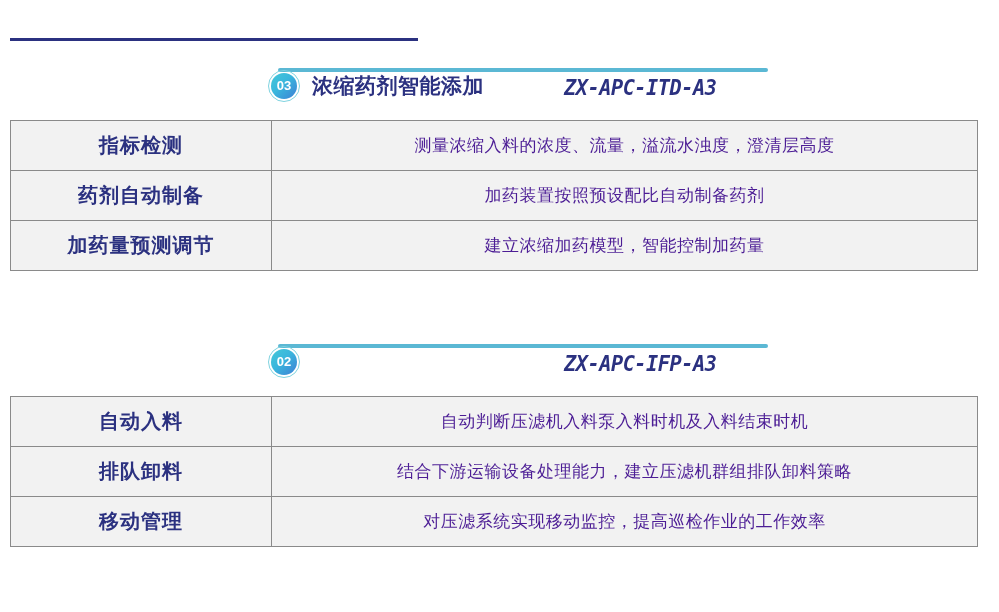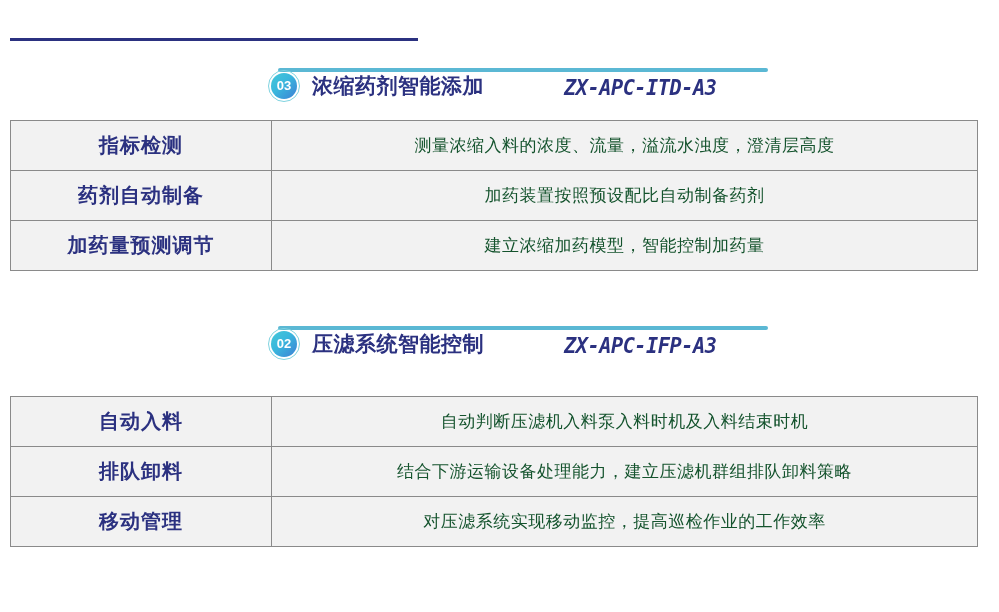--- a/index.html
+++ b/index.html
@@ -153,21 +153,21 @@
     width: 248px;
     font-size: 20px;
     font-weight: bold;
     color: #2b3180;
     letter-spacing: 1px;
     font-family: "DejaVu Sans", "Liberation Sans", sans-serif;
   }
   .cell-desc {
     font-size: 17px;
     font-weight: normal;
-    color: #14532d;
+    color: #4c1d95;
     letter-spacing: 0.5px;
     font-family: "DejaVu Sans", "Liberation Sans", sans-serif;
   }
 </style>
 </head>
 <body>
 
 <div class="page">
 
   <div class="title-underline"></div>
@@ -192,27 +192,26 @@
         <td class="cell-label">药剂自动制备</td>
         <td class="cell-desc">加药装置按照预设配比自动制备药剂</td>
       </tr>
       <tr>
         <td class="cell-label">加药量预测调节</td>
         <td class="cell-desc">建立浓缩加药模型，智能控制加药量</td>
       </tr>
     </tbody>
   </table>
 
-  <div class="section-head" style="top:320px;">
+  <div class="section-head" style="top:338px;">
     <div class="accent-line"></div>
     <div class="badge">
       <div class="badge-ring"></div>
       <div class="badge-core">02</div>
     </div>
-    <div class="section-title">压滤系统智能控制</div>
     <div class="section-code" style="left:564px;">ZX-APC-IFP-A3</div>
   </div>
 
   <table class="spec-table" style="top:396px;">
     <tbody>
       <tr>
         <td class="cell-label">自动入料</td>
         <td class="cell-desc">自动判断压滤机入料泵入料时机及入料结束时机</td>
       </tr>
       <tr>

